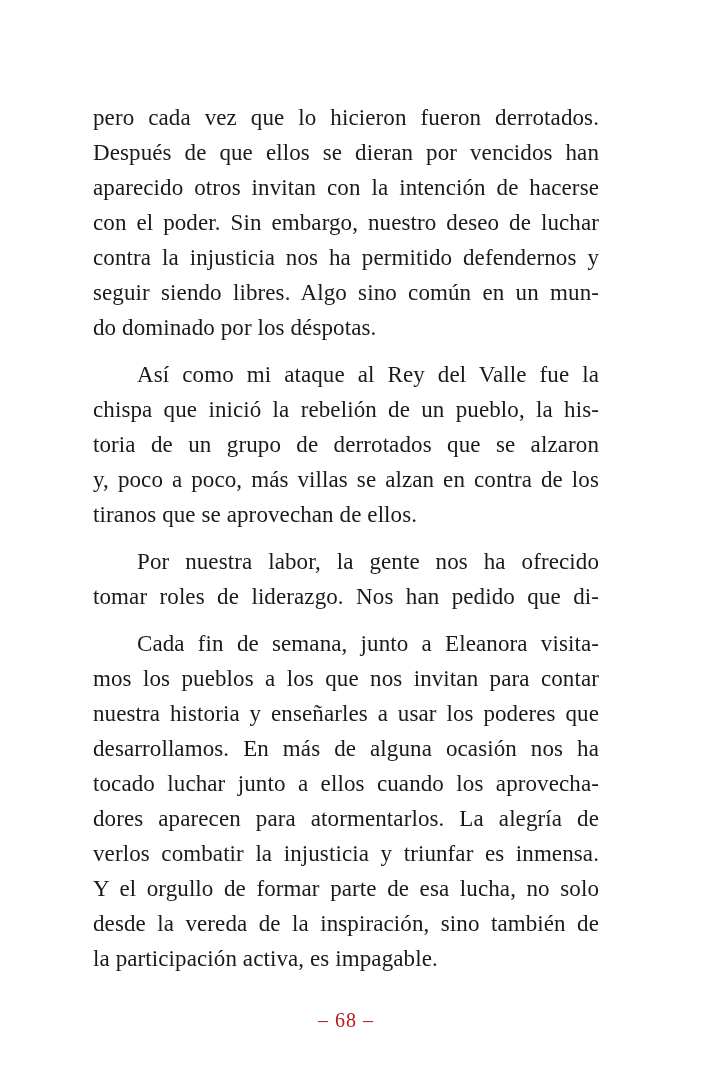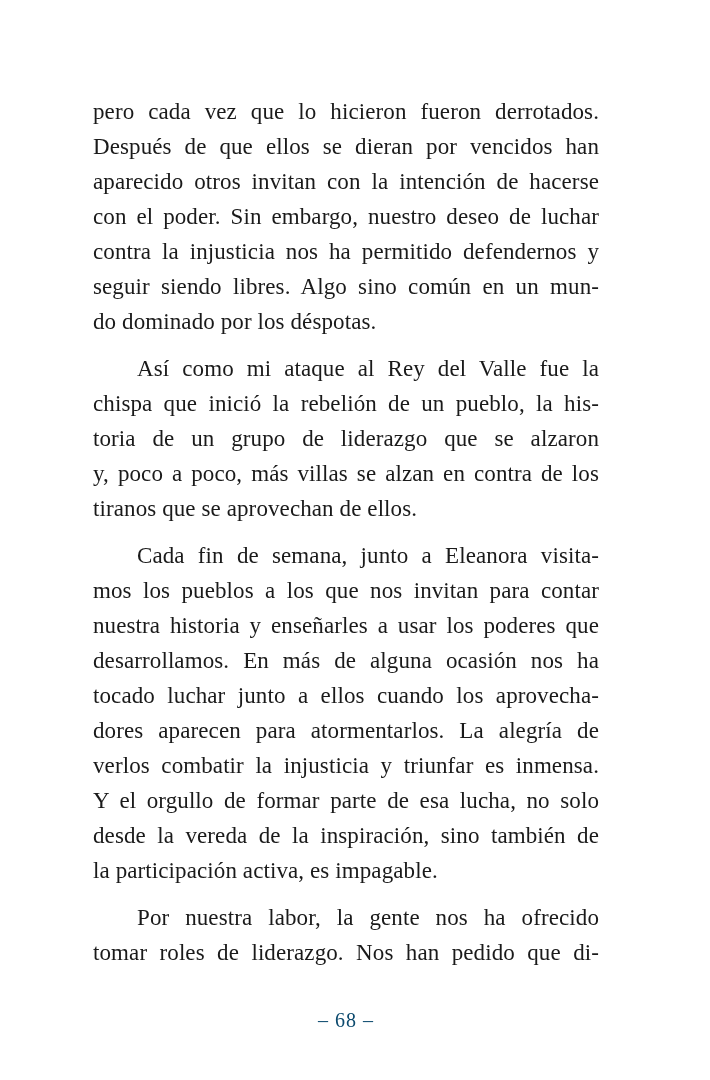--- a/index.html
+++ b/index.html
@@ -11,21 +11,21 @@
     height: 1080px;
     position: relative;
     background: #ffffff;
     font-family: "Liberation Serif", serif;
     color: #1a1a1a;
     overflow: hidden;
   }
   .text-block {
     position: absolute;
     left: 93px;
-    top: 94px;
+    top: 100px;
     width: 506px;
   }
   .para {
     margin: 0;
     padding: 0;
   }
   .line {
     font-size: 23px;
     line-height: 35px;
     height: 35px;
@@ -44,54 +44,54 @@
   }
   .folio {
     position: absolute;
     left: 93px;
     top: 1007px;
     width: 506px;
     text-align: center;
     font-size: 20px;
     line-height: 26px;
     letter-spacing: 1px;
-    color: #0c4a6e;
+    color: #b91c1c;
   }
 </style>
 </head>
 <body>
 
 <main class="text-block" id="text-block">
     <div class="para">
       <div class="line">pero cada vez que lo hicieron fueron derrotados.</div>
       <div class="line">Después de que ellos se dieran por vencidos han</div>
       <div class="line">aparecido otros invitan con la intención de hacerse</div>
       <div class="line">con el poder. Sin embargo, nuestro deseo de luchar</div>
       <div class="line">contra la injusticia nos ha permitido defendernos y</div>
       <div class="line">seguir siendo libres. Algo sino común en un mun-</div>
       <div class="line flush">do dominado por los déspotas.</div>
     </div>
     <div class="para">
       <div class="line indent">Así como mi ataque al Rey del Valle fue la</div>
       <div class="line">chispa que inició la rebelión de un pueblo, la his-</div>
-      <div class="line">toria de un grupo de liderazgo que se alzaron</div>
+      <div class="line">toria de un grupo de derrotados que se alzaron</div>
       <div class="line">y, poco a poco, más villas se alzan en contra de los</div>
       <div class="line flush">tiranos que se aprovechan de ellos.</div>
+    </div>
+    <div class="para">
+      <div class="line indent">Por nuestra labor, la gente nos ha ofrecido</div>
+      <div class="line">tomar roles de liderazgo. Nos han pedido que di-</div>
     </div>
     <div class="para">
       <div class="line indent">Cada fin de semana, junto a Eleanora visita-</div>
       <div class="line">mos los pueblos a los que nos invitan para contar</div>
       <div class="line">nuestra historia y enseñarles a usar los poderes que</div>
       <div class="line">desarrollamos. En más de alguna ocasión nos ha</div>
       <div class="line">tocado luchar junto a ellos cuando los aprovecha-</div>
       <div class="line">dores aparecen para atormentarlos. La alegría de</div>
       <div class="line">verlos combatir la injusticia y triunfar es inmensa.</div>
       <div class="line">Y el orgullo de formar parte de esa lucha, no solo</div>
       <div class="line">desde la vereda de la inspiración, sino también de</div>
       <div class="line flush">la participación activa, es impagable.</div>
     </div>
-    <div class="para">
-      <div class="line indent">Por nuestra labor, la gente nos ha ofrecido</div>
-      <div class="line">tomar roles de liderazgo. Nos han pedido que di-</div>
-    </div>
   </main>
 
 <footer class="folio">–  68  –</footer>
 
 </body></html>

